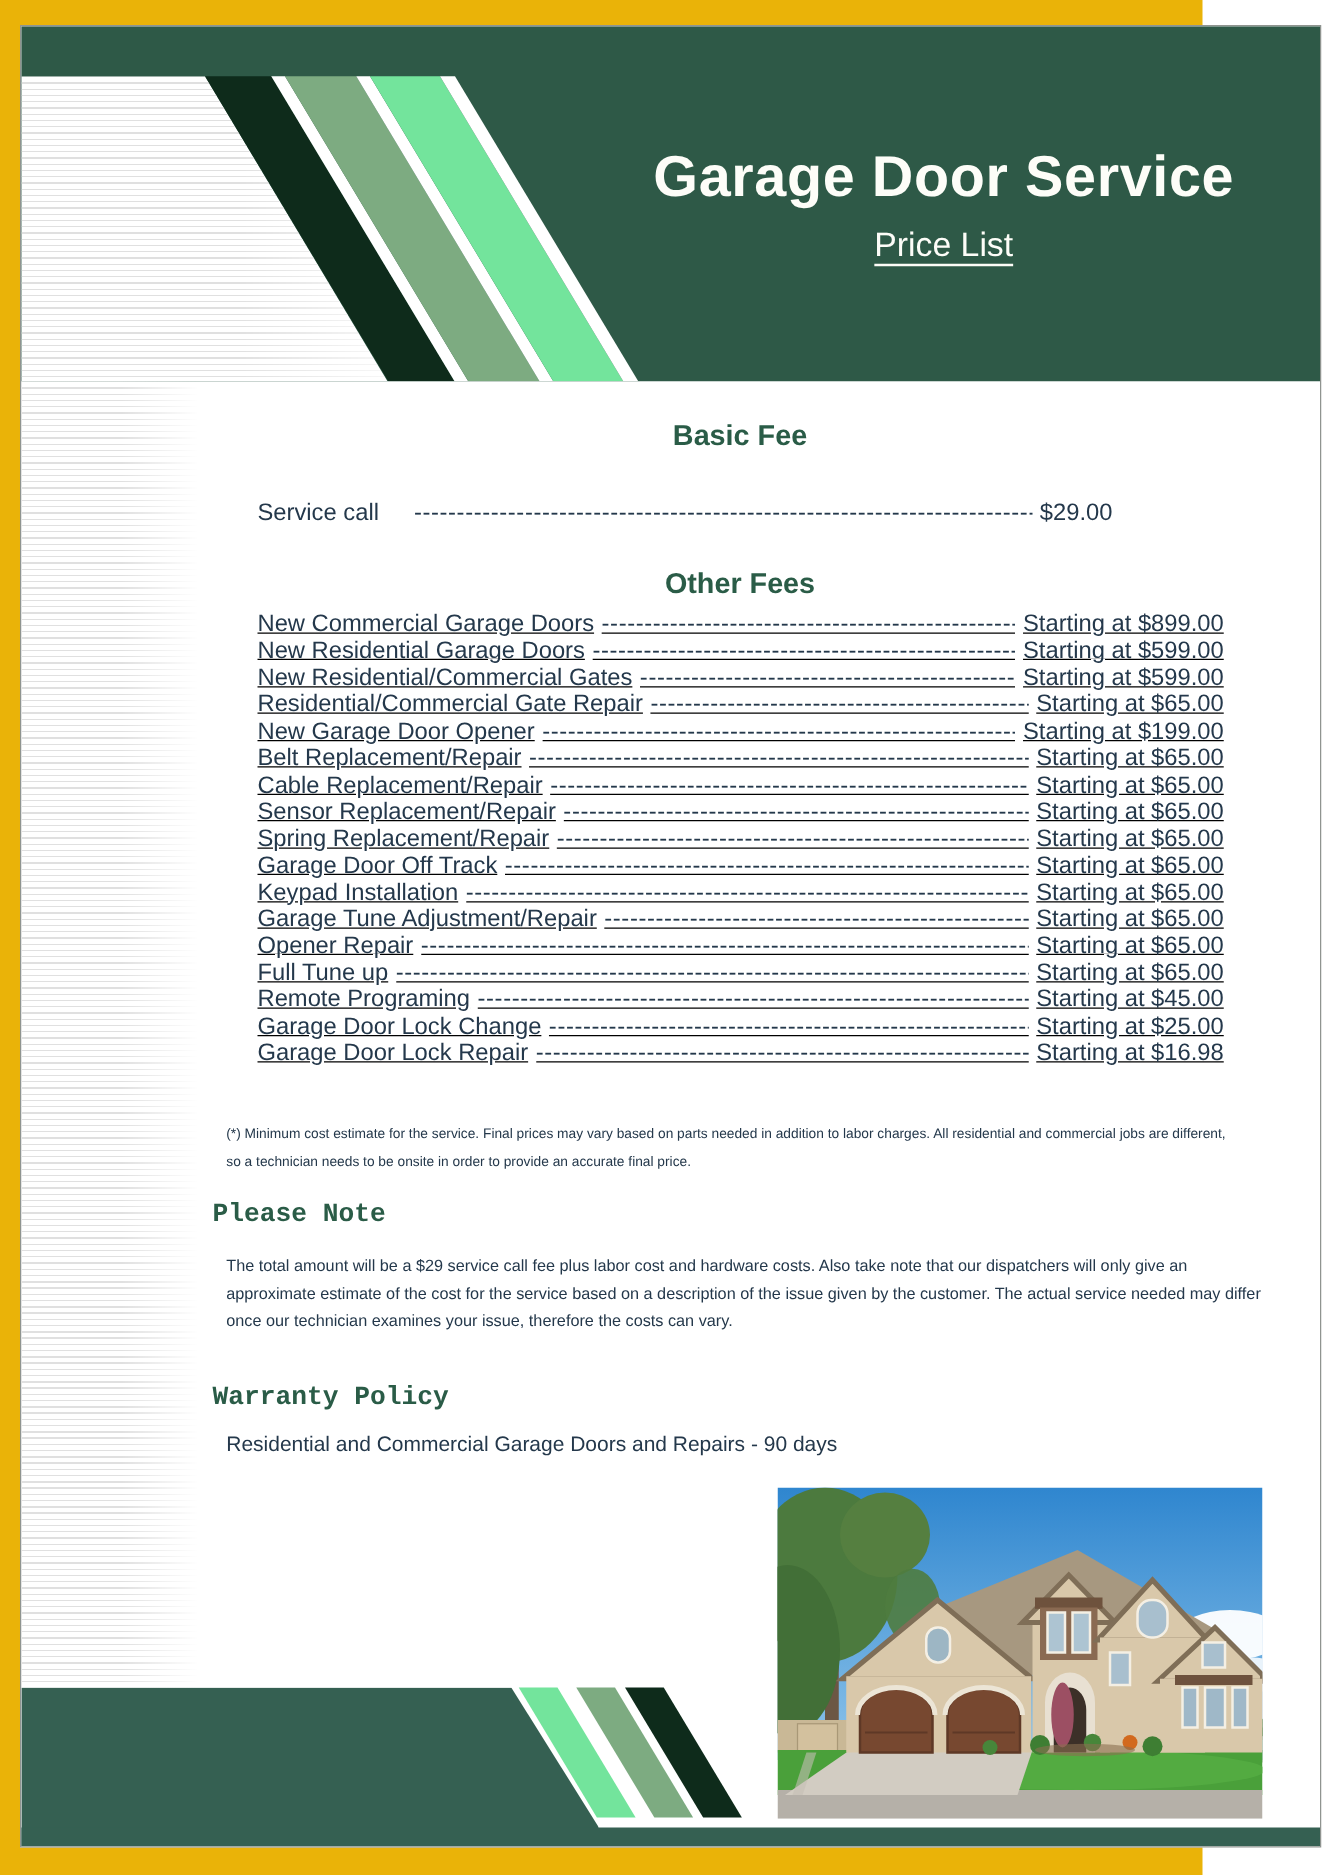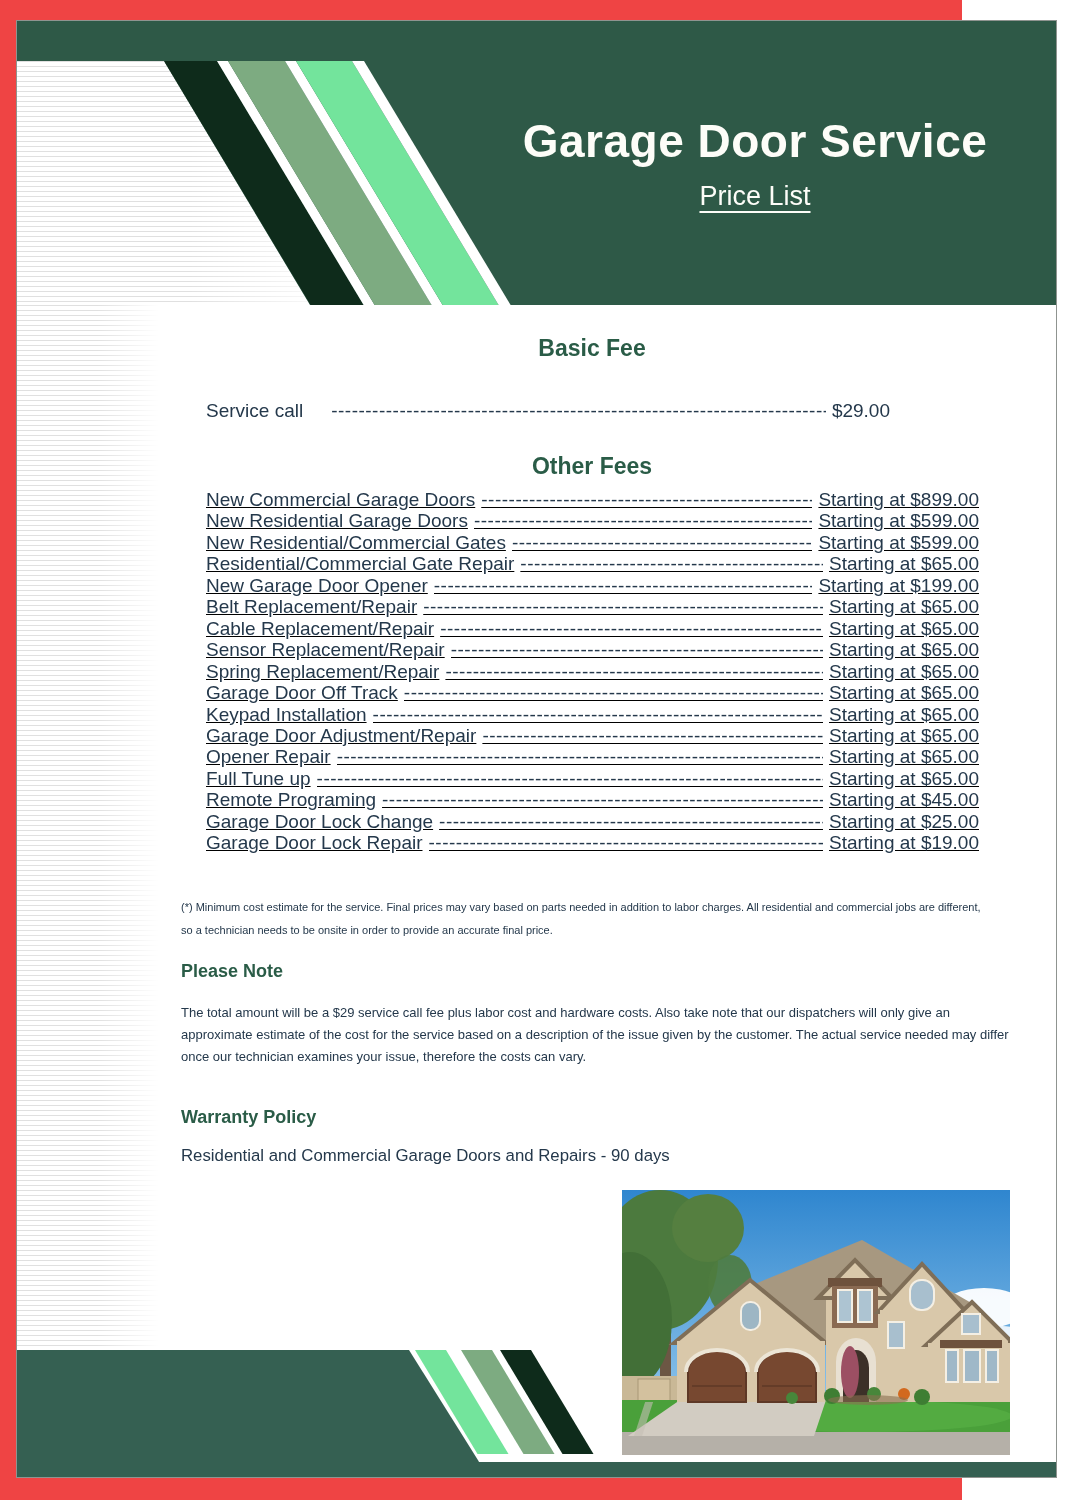--- a/index.html
+++ b/index.html
@@ -1,18 +1,18 @@
 <!DOCTYPE html>
 <html><head>
 <meta charset="utf-8">
 <style>
   * { margin:0; padding:0; box-sizing:border-box; }
   html,body { width:1074px; height:1500px; background:#ffffff; overflow:hidden;
               font-family:"Liberation Sans", sans-serif; }
-  .canvas { position:relative; width:962px; height:1500px; background:#ef4444; }
+  .canvas { position:relative; width:962px; height:1500px; background:#eab308; }
 
   
   .sheet { position:absolute; left:16px; top:20px; width:1041px; height:1458px;
            border:1px solid #8f9490; background:#fff; overflow:hidden; }
 
   
   .header { position:absolute; left:0; top:0; width:100%; height:284px;
             background:#2e5947; overflow:hidden; }
   .hdr-white { position:absolute; left:0; top:40px; width:430px; height:244px;
                background:#ffffff;
@@ -39,21 +39,21 @@
   .left-column { position:absolute; left:0; top:284px; width:146px; height:1045px;
                  background:repeating-linear-gradient(to bottom,#e0e0e0 0 1px,transparent 1px 5px);
                  -webkit-mask-image:linear-gradient(to right,#000 0 55%,transparent 97%);
                  mask-image:linear-gradient(to right,#000 0 55%,transparent 97%); }
 
   
   .section-heading { position:absolute; left:145px; width:860px; text-align:center;
                      font-size:23px; font-weight:700; color:#2a5c47; }
   .h-basic { top:314px; }
   .h-other { top:432px; }
-  .side-heading { position:absolute; left:164px; font-size:18px; font-weight:700; color:#2a5c47; }
+  .side-heading { position:absolute; left:153px; font-size:21px; font-weight:700; color:#2a5c47;font-family:Liberation Mono, monospace; }
 
   .fee-row { display:flex; align-items:baseline; white-space:nowrap;
              color:#24384b; font-size:19px; line-height:21.45px; }
   .fee-row .label { flex:0 0 auto; }
   .fee-row .leader { flex:1 1 auto; overflow:hidden; margin:0 6px; letter-spacing:0.5px; }
   .fee-row .price { flex:0 0 auto; }
 
   .basic-row { position:absolute; left:189px; top:379px; width:684px; }
   .basic-row .label { margin-right:22px; }
 
@@ -174,21 +174,21 @@
           <span class="price">Starting at $65.00</span>
         </div>
 
         <div class="fee-row">
           <span class="label">Keypad Installation</span>
           <span class="leader">------------------------------------------------------------------------------------------------------------------------------------------------------------------------------------------------------------------------------------------------------------------------------------------------------------</span>
           <span class="price">Starting at $65.00</span>
         </div>
 
         <div class="fee-row">
-          <span class="label">Garage Door Adjustment/Repair</span>
+          <span class="label">Garage Tune Adjustment/Repair</span>
           <span class="leader">------------------------------------------------------------------------------------------------------------------------------------------------------------------------------------------------------------------------------------------------------------------------------------------------------------</span>
           <span class="price">Starting at $65.00</span>
         </div>
 
         <div class="fee-row">
           <span class="label">Opener Repair</span>
           <span class="leader">------------------------------------------------------------------------------------------------------------------------------------------------------------------------------------------------------------------------------------------------------------------------------------------------------------</span>
           <span class="price">Starting at $65.00</span>
         </div>
 
@@ -206,21 +206,21 @@
 
         <div class="fee-row">
           <span class="label">Garage Door Lock Change</span>
           <span class="leader">------------------------------------------------------------------------------------------------------------------------------------------------------------------------------------------------------------------------------------------------------------------------------------------------------------</span>
           <span class="price">Starting at $25.00</span>
         </div>
 
         <div class="fee-row">
           <span class="label">Garage Door Lock Repair</span>
           <span class="leader">------------------------------------------------------------------------------------------------------------------------------------------------------------------------------------------------------------------------------------------------------------------------------------------------------------</span>
-          <span class="price">Starting at $19.00</span>
+          <span class="price">Starting at $16.98</span>
         </div>
       </div>
 
     <p class="paragraph p-disclaimer">(*) Minimum cost estimate for the service. Final prices may vary based on parts needed in addition to labor charges. All residential and commercial jobs are different, so a technician needs to be onsite in order to provide an accurate final price.</p>
 
     <div class="side-heading h-please">Please Note</div>
     <p class="paragraph p-note">The total amount will be a $29 service call fee plus labor cost and hardware costs. Also take note that our dispatchers will only give an approximate estimate of the cost for the service based on a description of the issue given by the customer. The actual service needed may differ once our technician examines your issue, therefore the costs can vary.</p>
 
     <div class="side-heading h-warranty">Warranty Policy</div>
     <p class="paragraph p-warranty">Residential and Commercial Garage Doors and Repairs - 90 days</p>

